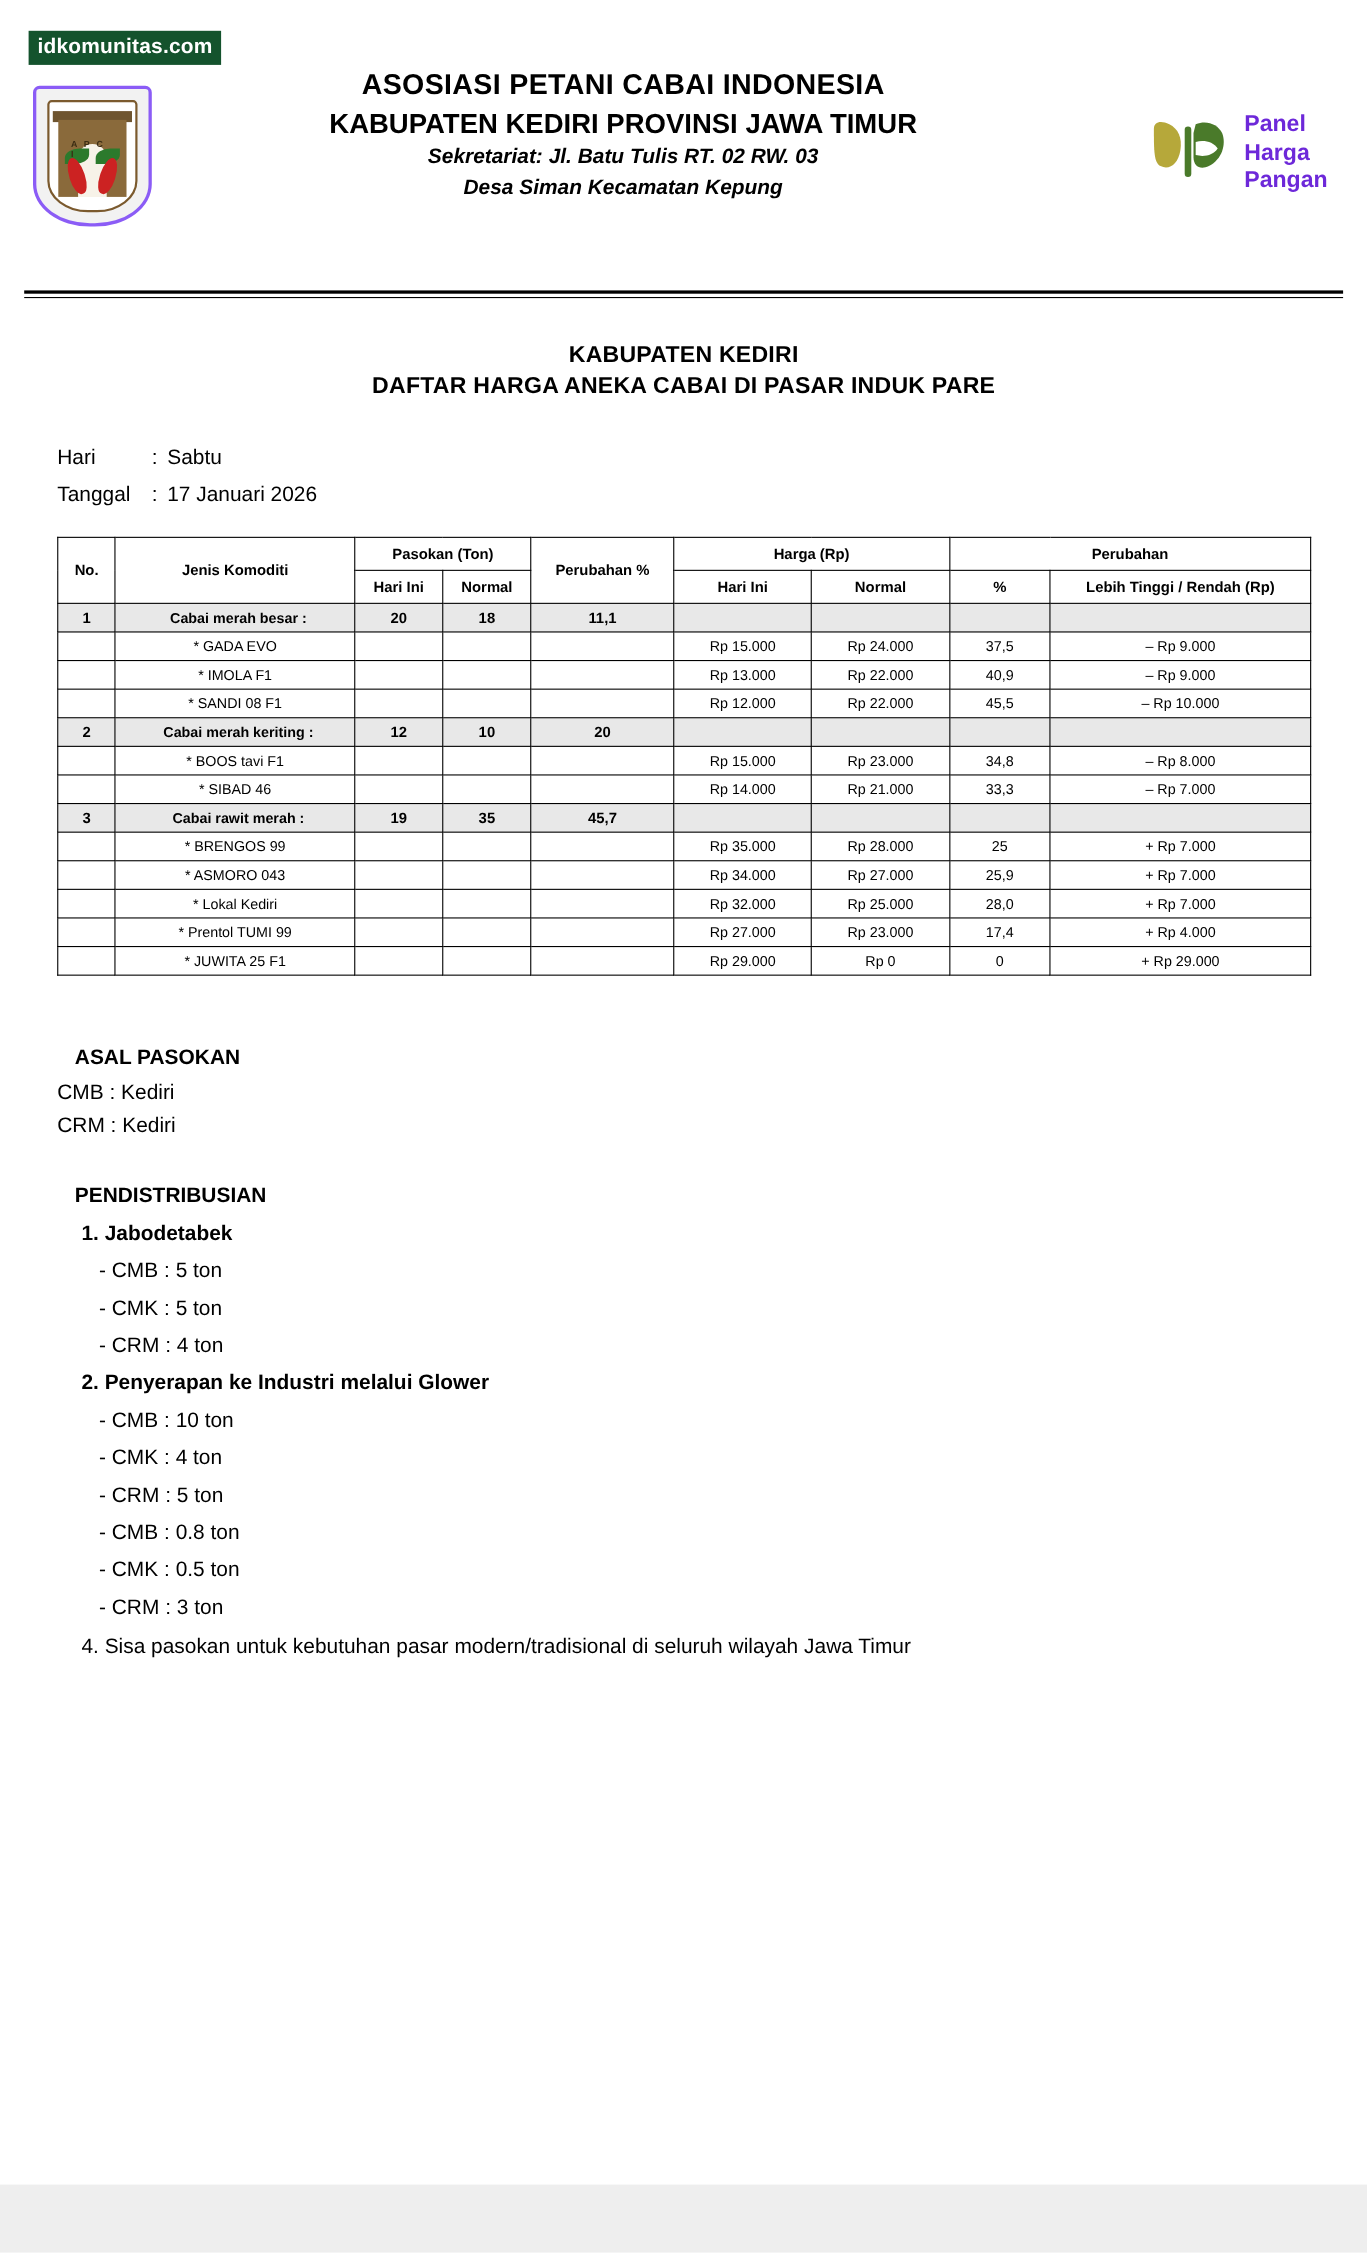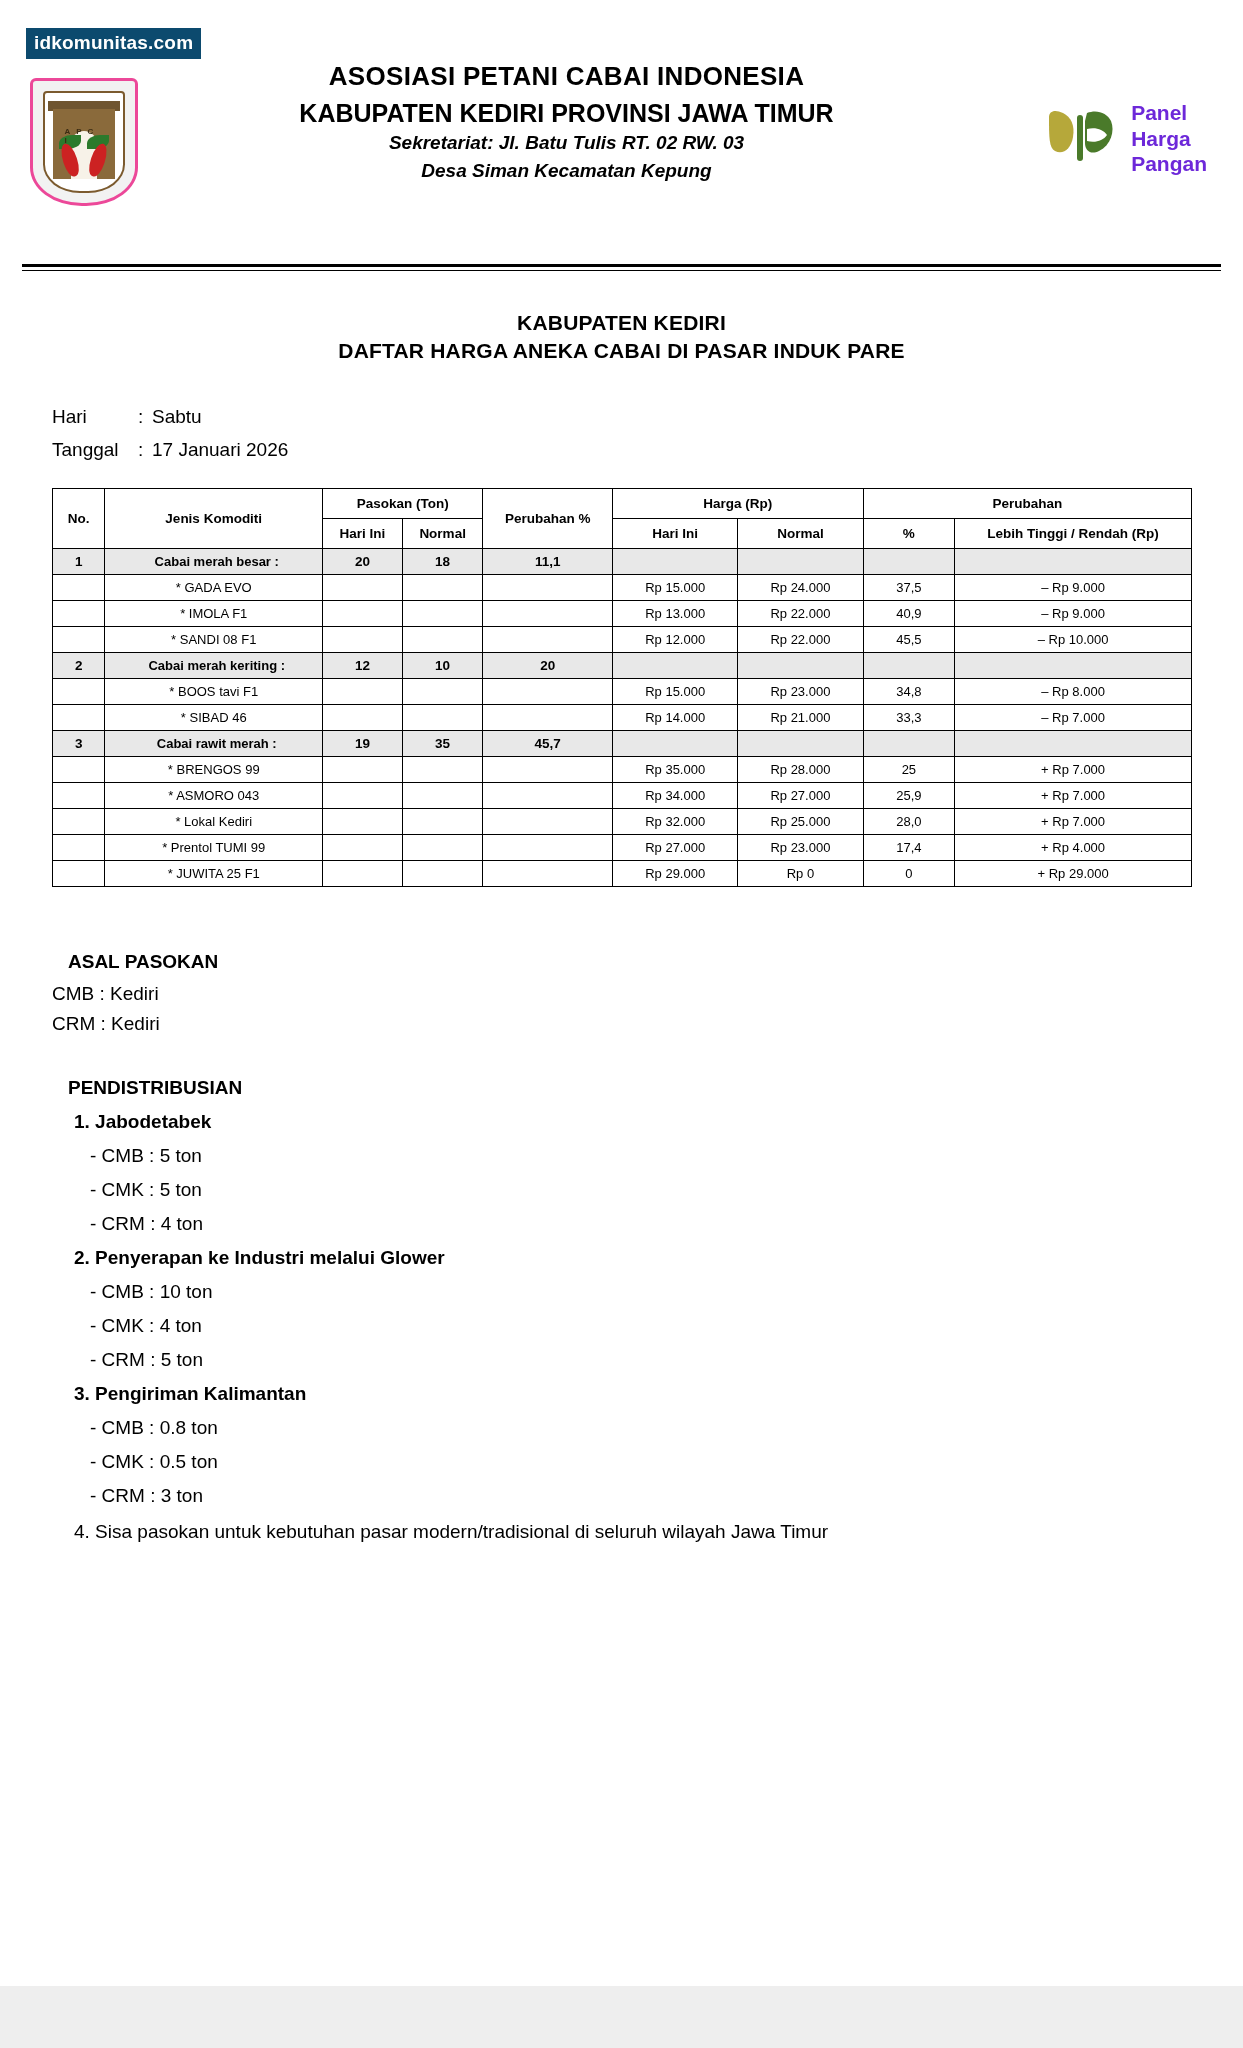--- a/index.html
+++ b/index.html
@@ -19,21 +19,21 @@
     position: relative;
     width: 1243px;
     height: 2048px;
     background: #ffffff;
   }
   
   .watermark {
     position: absolute;
     top: 28px;
     left: 26px;
-    background: #0c4a6e;
+    background: #14532d;
     color: #ffffff;
     font-size: 19px;
     font-weight: 700;
     padding: 4px 8px 5px 8px;
     letter-spacing: 0.2px;
     font-family: "Liberation Sans", sans-serif;
   }
   
   .header {
     position: relative;
@@ -45,21 +45,21 @@
     position: absolute;
     left: 30px;
     top: 78px;
     width: 110px;
     height: 130px;
   }
   .shield {
     width: 108px;
     height: 128px;
     background: #f2f2f2;
-    border: 3px solid #ec4899;
+    border: 3px solid #8b5cf6;
     border-radius: 6px 6px 48% 48% / 6px 6px 30% 30%;
     position: relative;
     overflow: hidden;
     box-sizing: border-box;
   }
   .shield-inner {
     position: absolute;
     left: 10px; top: 10px; right: 10px; bottom: 10px;
     background: #ffffff;
     border: 2px solid #7b5a2e;
@@ -527,21 +527,20 @@
     <h3>PENDISTRIBUSIAN</h3>
     <div id="dist-list">
         <div class="dist-item">1. Jabodetabek</div>
         <div class="dist-sub">- CMB : 5 ton</div>
         <div class="dist-sub">- CMK : 5 ton</div>
         <div class="dist-sub">- CRM : 4 ton</div>
         <div class="dist-item">2. Penyerapan ke Industri melalui Glower</div>
         <div class="dist-sub">- CMB : 10 ton</div>
         <div class="dist-sub">- CMK : 4 ton</div>
         <div class="dist-sub">- CRM : 5 ton</div>
-        <div class="dist-item">3. Pengiriman Kalimantan</div>
         <div class="dist-sub">- CMB : 0.8 ton</div>
         <div class="dist-sub">- CMK : 0.5 ton</div>
         <div class="dist-sub">- CRM : 3 ton</div>
       </div>
     <div class="dist-last">4. Sisa pasokan untuk kebutuhan pasar modern/tradisional di seluruh wilayah Jawa Timur</div>
   </div>
 
   <div class="footer-band"></div>
 </div>
 

